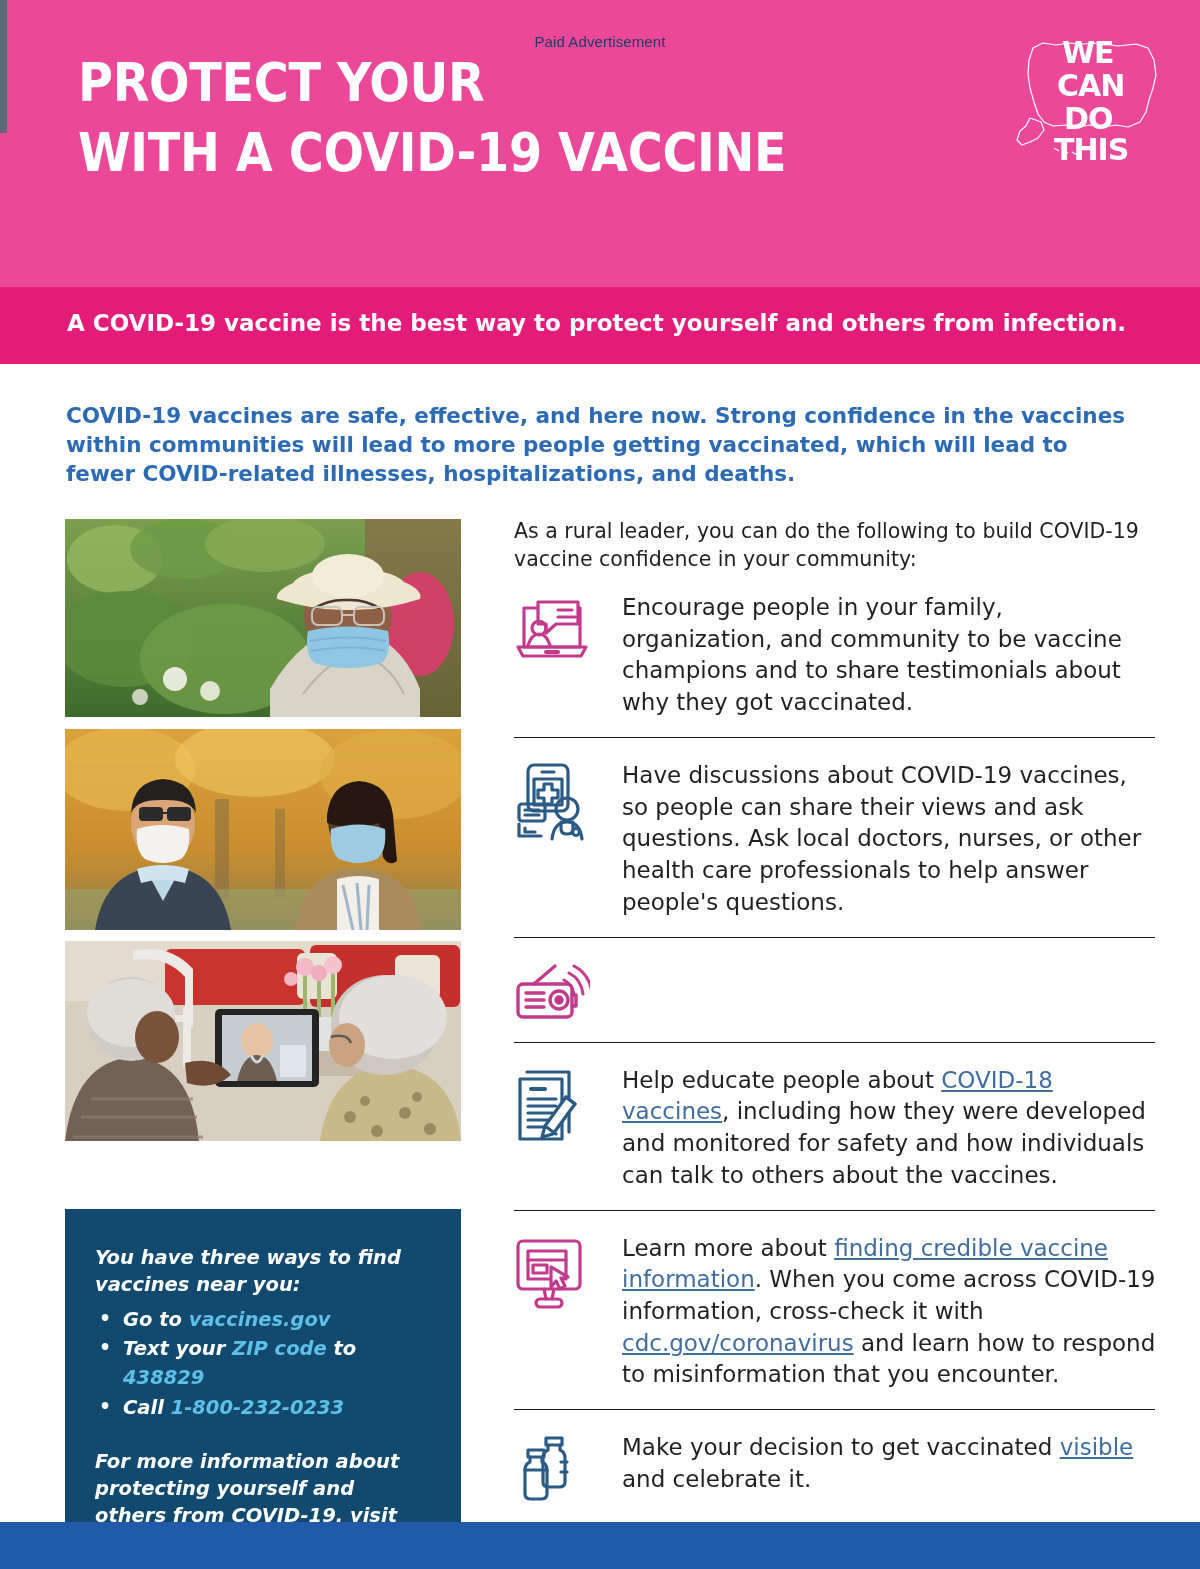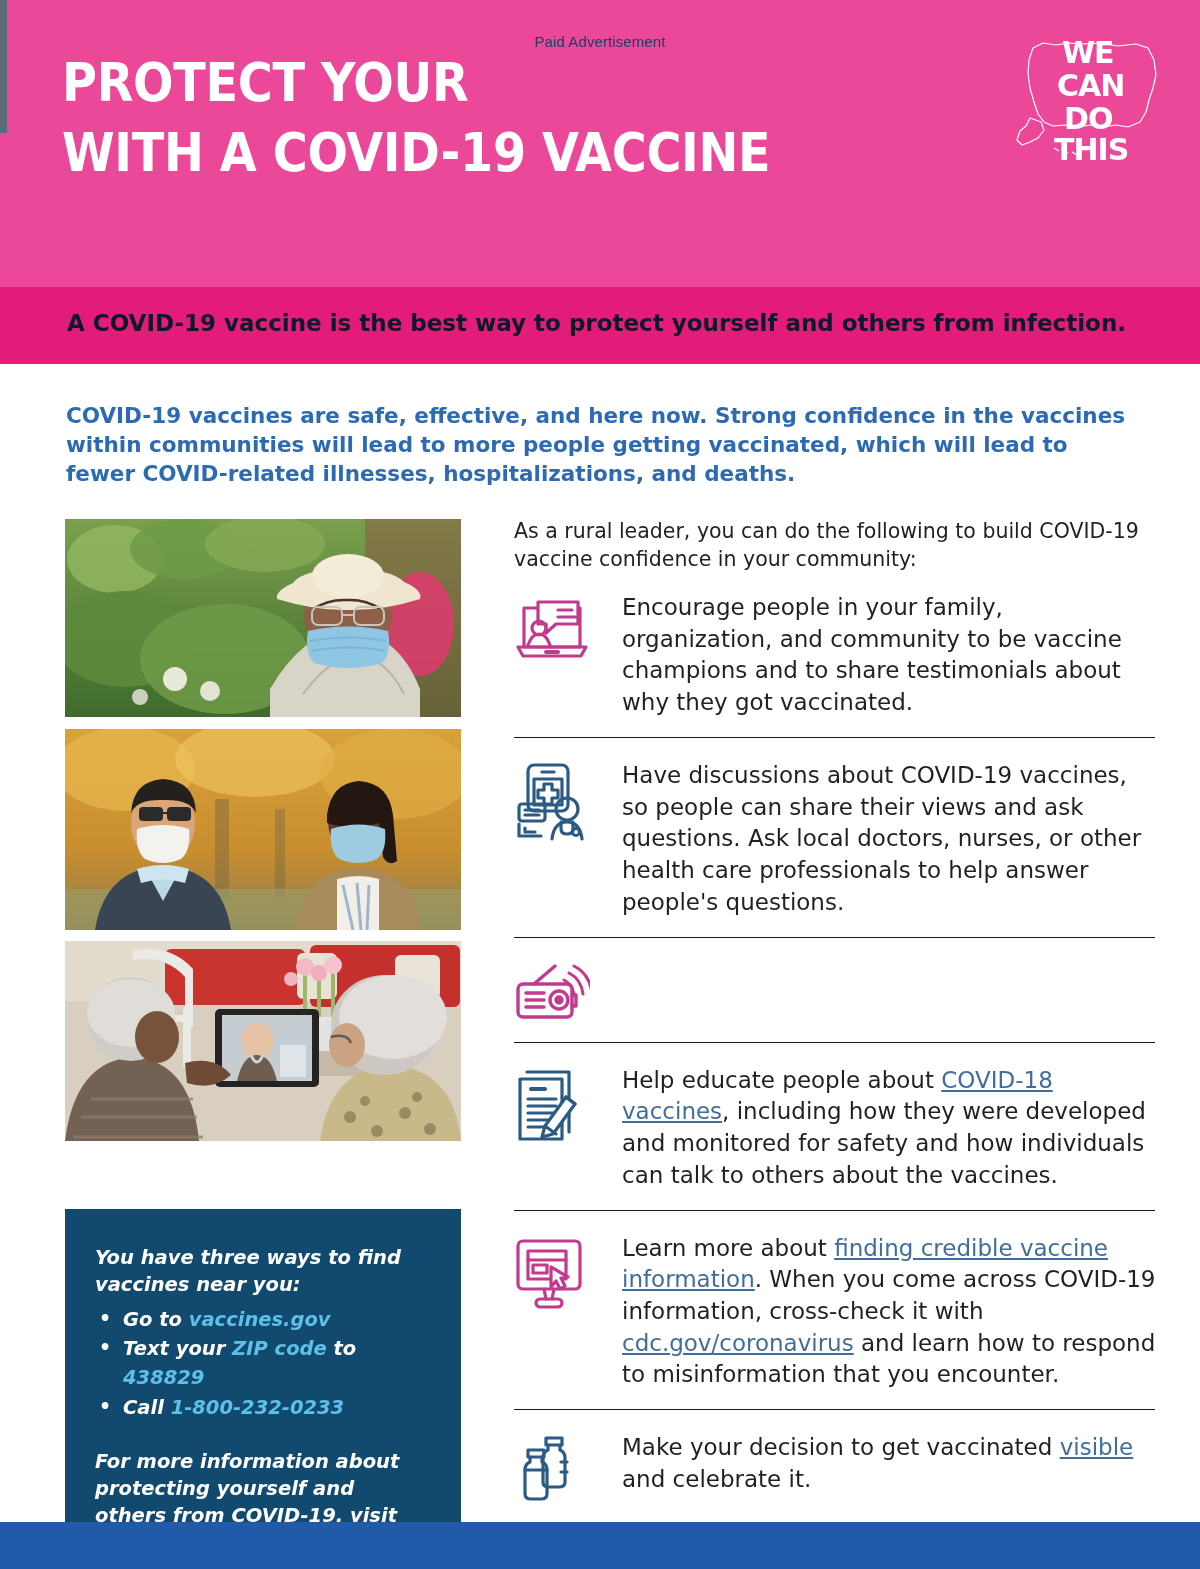--- a/index.html
+++ b/index.html
@@ -19,42 +19,42 @@
   .edge-artifact {
     position:absolute; left:0; top:0; width:7px; height:133px;
     background:#5c6a75;
   }
   .paid-ad {
     position:absolute; left:0; top:33px; width:1200px;
     text-align:center; font-size:15px; color:#1f3c64;
     letter-spacing:.1px; font-weight:400;
   }
   .headline {
-    position:absolute; left:62px; top:48px; width:920px;
+    position:absolute; left:78px; top:48px; width:920px;
     color:#ffffff; font-weight:700; font-size:53px; line-height:1.33;
     letter-spacing:-0.3px; text-transform:uppercase;
     font-family:"DejaVu Sans", sans-serif;
     font-stretch:condensed;
   }
   .headline .hl-line { display:block; white-space:nowrap; }
 
   
   .logo {
     position:absolute; left:1008px; top:30px; width:160px; height:135px;
   }
   .logo svg { width:160px; height:135px; display:block; }
 
   
   .banner {
     position:absolute; left:0; top:287px; width:1200px; height:77px;
     background:#e31c79;
   }
   .banner-text {
     position:absolute; left:67px; top:20px; width:1080px;
-    color:#0f172a; font-weight:700; font-size:23px; line-height:1.4;
+    color:#ffffff; font-weight:700; font-size:23px; line-height:1.4;
     font-family:"DejaVu Sans", sans-serif;
   }
 
   
   .intro {
     position:absolute; left:66px; top:402px; width:1075px;
     color:#2d6ab4; font-weight:700; font-size:21.5px; line-height:1.34;
     font-family:"DejaVu Sans", sans-serif;
   }
 

